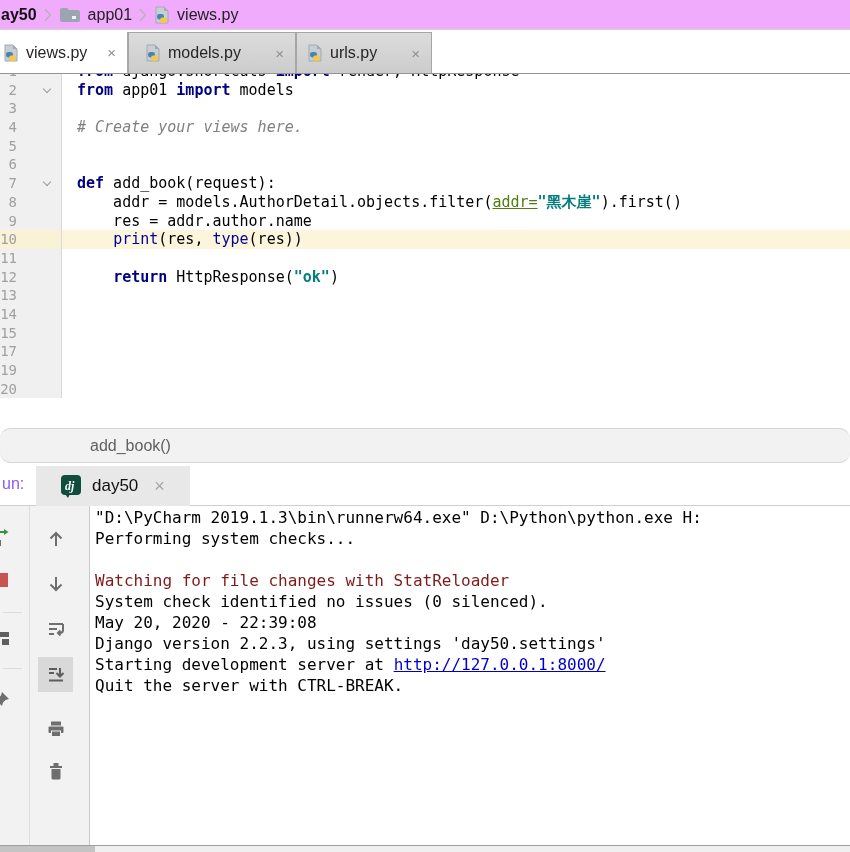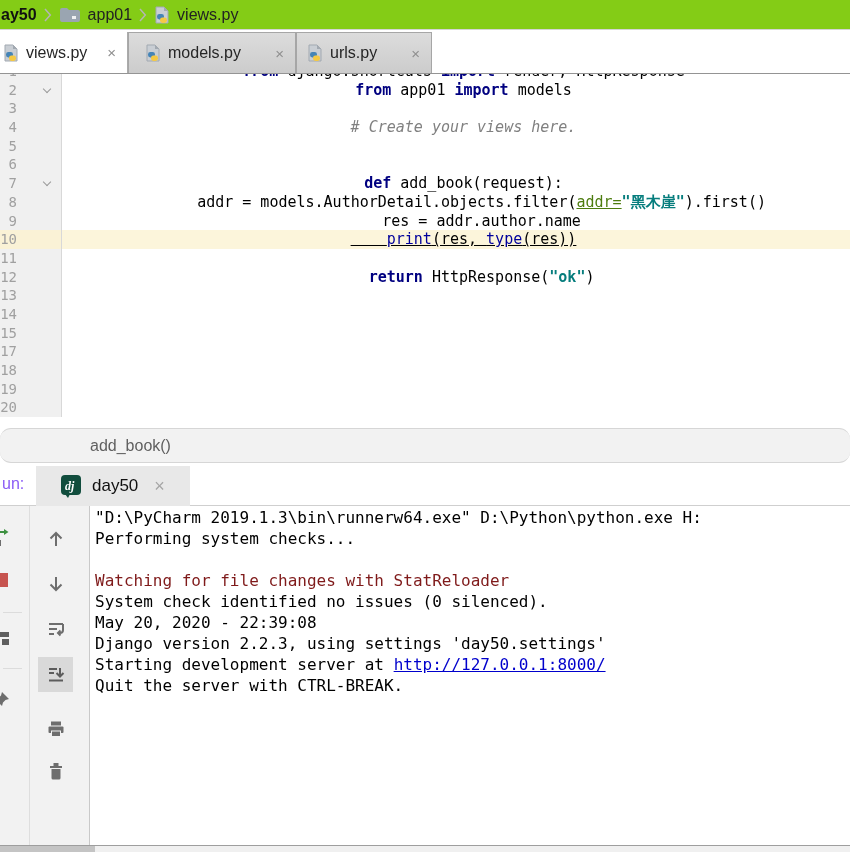--- a/index.html
+++ b/index.html
@@ -1,49 +1,49 @@
 <!DOCTYPE html>
 <html><head>
 <meta charset="utf-8">
 <style>
   * { box-sizing: border-box; margin: 0; padding: 0; }
   html,body { width: 850px; height: 852px; overflow: hidden; background: #fff;
     font-family: "Liberation Sans", sans-serif; }
   #app { position: relative; width: 850px; height: 852px; background: #fff; }
 
   
-  .crumbbar { height: 30px; background: #84cc16; border-bottom: 1px solid #D4D4D4;
+  .crumbbar { height: 30px; background: #f0abfc; border-bottom: 1px solid #D4D4D4;
     display: flex; align-items: center; gap: 7px; padding-left: 1px; font-size: 16px; color: #222; }
   .crumb-bold { font-weight: bold; color: #111; }
   .crumb-sep svg { display: block; }
 
   
   .tabbar { height: 44px; background: #fff; border-bottom: 1px solid #949494;
     display: flex; align-items: flex-end; }
   .tab { height: 41px; display: flex; align-items: center; font-size: 16px; color: #262626; cursor: default; }
   .tab .tx { margin-left: 7px; }
   .tab .close { margin-left: auto; margin-right: 11px; color: #8f8f8f; font-size: 15px; }
   .tab-active { width: 128px; background: #fff; border-right: 1px solid #ABABAB; padding-left: 3px; }
   .tab-inactive { background: linear-gradient(#DCDCDC, #CCCCCC); border: 1px solid #A6A6A6; border-bottom: none; }
   .tab-models { width: 168px; padding-left: 16px; }
   .tab-urls { width: 136px; padding-left: 10px; }
 
   
   .editor { height: 354px; overflow: hidden; background: #fff; }
   .editor-lines { position: relative; top: -12px; }
   .ed-row { display: flex; height: 18.7px; line-height: 18.7px;
     font-family: "DejaVu Sans Mono", monospace; font-size: 15px; white-space: pre; }
-  .ed-row.hl { background: #FCF5DB; text-decoration: underline; }
+  .ed-row.hl { background: #FCF5DB; }
   .gutter-cell { flex: 0 0 62px; background: #F0F0F0; border-right: 1px solid #D8D8D8;
     position: relative; color: #A0A0A0; font-size: 14px; }
   .ed-row.hl .gutter-cell { background: #FAF2D6; }
   .lnum { display: inline-block; width: 17px; text-align: right; }
   .fold-marker { position: absolute; left: 44px; top: 5px; width: 6px; height: 6px;
     border-right: 1.6px solid #9a9a9a; border-bottom: 1.6px solid #9a9a9a; transform: rotate(45deg); }
-  .code-cell { flex: 1; padding-left: 15px; white-space: pre; color: #000; text-align: center; }
+  .code-cell { flex: 1; padding-left: 15px; white-space: pre; color: #000; }
   .c-kw  { color: #000080; font-weight: bold; }
   .c-bi  { color: #00009C; }
   .c-str { color: #067D7D; font-weight: bold; }
   .c-arg { color: #4d7c0f; text-decoration: underline; }
   .c-cmt { color: #808080; font-style: italic; }
   .c-p   { color: #000; }
 
   
   .navbar2 { height: 35px; background: #F2F2F2; border-top: 1px solid #D6D6D6;
     border-bottom: 1px solid #D6D6D6; display: flex; align-items: center;
@@ -166,21 +166,20 @@
         <div class="ed-row"><div class="gutter-cell"><span class="lnum">7</span><span class="fold-marker"></span></div><div class="code-cell"><span class="c-kw">def</span><span class="c-p"> add_book(request):</span></div></div>
         <div class="ed-row"><div class="gutter-cell"><span class="lnum">8</span></div><div class="code-cell"><span class="c-p">    addr = models.AuthorDetail.objects.filter(</span><span class="c-arg">addr=</span><span class="c-str">"黑木崖"</span><span class="c-p">).first()</span></div></div>
         <div class="ed-row"><div class="gutter-cell"><span class="lnum">9</span></div><div class="code-cell"><span class="c-p">    res = addr.author.name</span></div></div>
         <div class="ed-row hl"><div class="gutter-cell"><span class="lnum">10</span></div><div class="code-cell"><span class="c-p">    </span><span class="c-bi">print</span><span class="c-p">(res, </span><span class="c-bi">type</span><span class="c-p">(res))</span></div></div>
         <div class="ed-row"><div class="gutter-cell"><span class="lnum">11</span></div><div class="code-cell">&nbsp;</div></div>
         <div class="ed-row"><div class="gutter-cell"><span class="lnum">12</span></div><div class="code-cell"><span class="c-p">    </span><span class="c-kw">return</span><span class="c-p"> HttpResponse(</span><span class="c-str">"ok"</span><span class="c-p">)</span></div></div>
         <div class="ed-row"><div class="gutter-cell"><span class="lnum">13</span></div><div class="code-cell">&nbsp;</div></div>
         <div class="ed-row"><div class="gutter-cell"><span class="lnum">14</span></div><div class="code-cell">&nbsp;</div></div>
         <div class="ed-row"><div class="gutter-cell"><span class="lnum">15</span></div><div class="code-cell">&nbsp;</div></div>
         <div class="ed-row"><div class="gutter-cell"><span class="lnum">17</span></div><div class="code-cell">&nbsp;</div></div>
-        <div class="ed-row"><div class="gutter-cell"><span class="lnum">18</span></div><div class="code-cell">&nbsp;</div></div>
         <div class="ed-row"><div class="gutter-cell"><span class="lnum">19</span></div><div class="code-cell">&nbsp;</div></div>
         <div class="ed-row"><div class="gutter-cell"><span class="lnum">20</span></div><div class="code-cell">&nbsp;</div></div>
       </div>
   </div>
 
   <div class="navbar2">
     <span>add_book()</span>
   </div>
 
   <div class="runrow">

